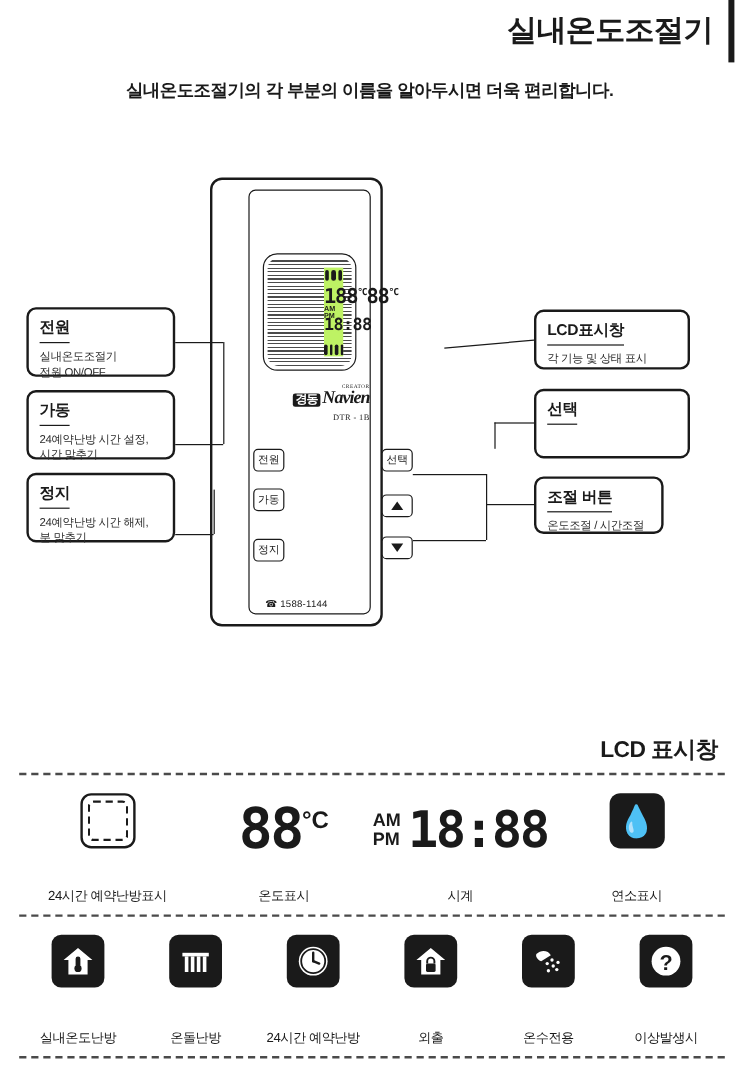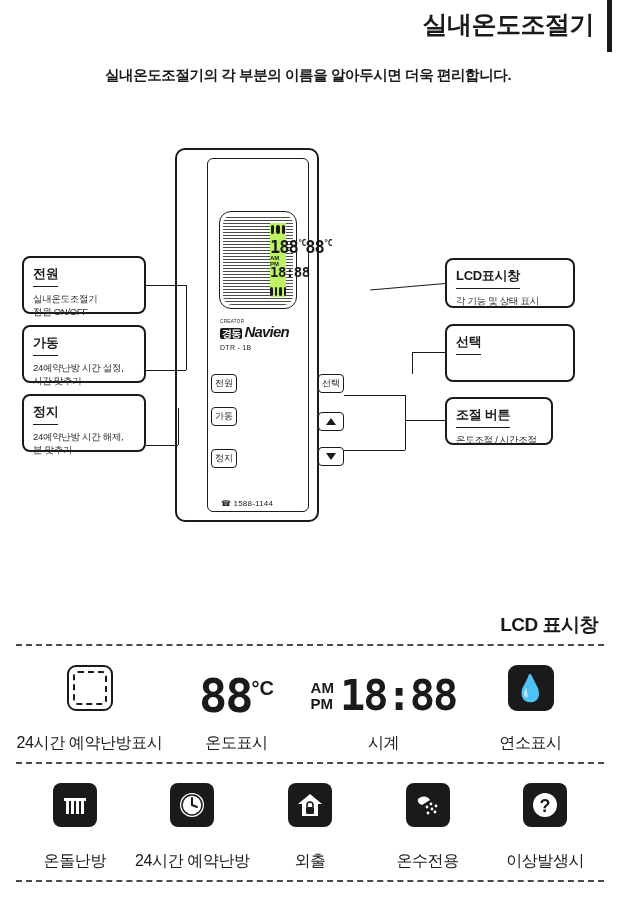--- a/index.html
+++ b/index.html
@@ -165,24 +165,25 @@
     left: 0;
     right: 0;
     display: flex;
     gap: 2px;
     justify-content: center;
   }
 
   
   .brand {
     position: absolute;
-    left: 12px;
+    left: 0;
     top: 160px;
     width: 100px;
-    text-align: left;
+    text-align: right;
+    font-family: Liberation Serif, serif;
   }
   .brand-creator {
     font-size: 4.5px;
     letter-spacing: 0.4px;
   }
   .brand-name {
     font-size: 15px;
     font-weight: bold;
     font-style: italic;
     letter-spacing: -0.8px;
@@ -319,23 +320,23 @@
   .legend-cell {
     flex: 1;
     text-align: center;
   }
   .legend-art {
     height: 62px;
     display: flex;
     justify-content: center;
   }
   .legend-label {
-    font-size: 16px;
+    font-size: 11px;
     letter-spacing: -0.4px;
-    margin-top: 6px;
+    margin-top: 16px;
   }
 
   
   .art-24h {
     width: 46px;
     height: 46px;
     border: 2px solid #1a1a1a;
     border-radius: 9px;
     position: relative;
     box-sizing: border-box;
@@ -547,20 +548,32 @@
     <div class="legend-art">
       <div class="art-flame">
           <span class="drop">💧</span>
         </div>
     </div>
     <div class="legend-label">연소표시</div>
   </div>
 </div>
 
 <div class="legend-row row2">
+  <div class="legend-cell">
+    <div class="legend-art">
+      <div class="tile">
+        <svg width="30" height="30" viewBox="0 0 30 30" aria-hidden="true">
+          <path d="M15 4 L27 14 L23 14 L23 26 L7 26 L7 14 L3 14 Z" fill="#ffffff"></path>
+          <rect x="13" y="11" width="4" height="9" rx="2" fill="#1a1a1a"></rect>
+          <circle cx="15" cy="21" r="3" fill="#1a1a1a"></circle>
+        </svg>
+      </div>
+    </div>
+    <div class="legend-label">실내온도난방</div>
+  </div>
 
   <div class="legend-cell">
     <div class="legend-art">
       <div class="tile">
         <svg width="28" height="28" viewBox="0 0 28 28" aria-hidden="true">
           <rect x="3" y="7" width="22" height="3" fill="#ffffff"></rect>
           <rect x="5" y="10" width="3" height="13" fill="#ffffff"></rect>
           <rect x="10" y="10" width="3" height="13" fill="#ffffff"></rect>
           <rect x="15" y="10" width="3" height="13" fill="#ffffff"></rect>
           <rect x="20" y="10" width="3" height="13" fill="#ffffff"></rect>

